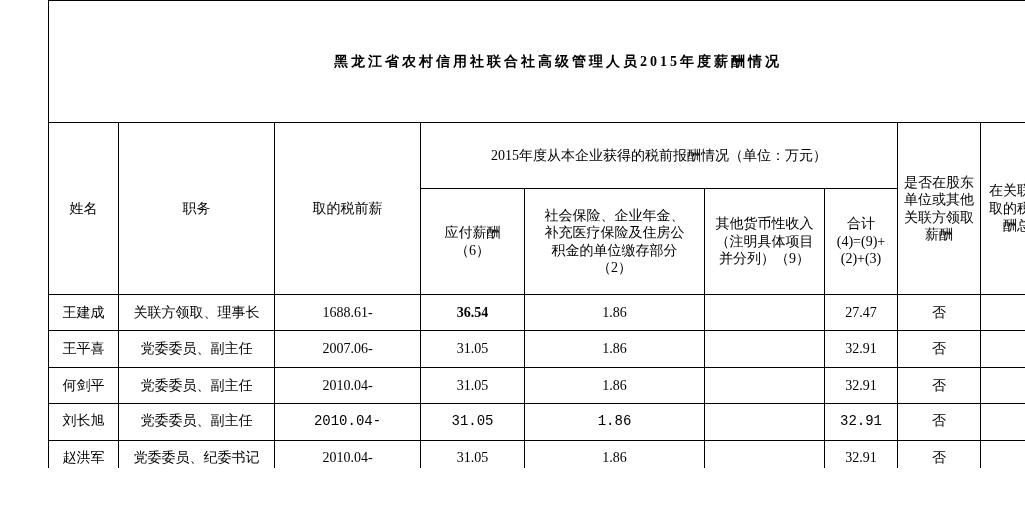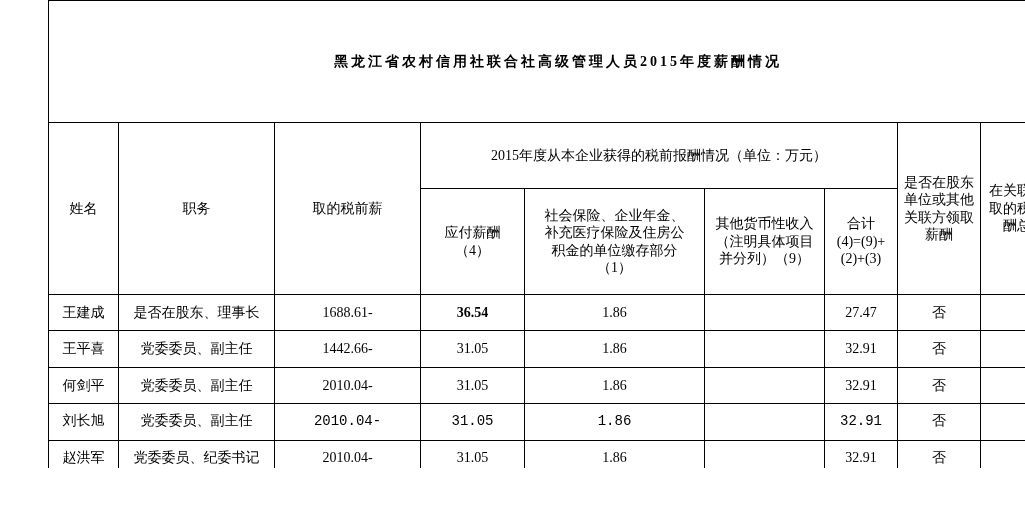--- a/index.html
+++ b/index.html
@@ -123,48 +123,48 @@
       <td class="hdr pre" rowspan="2">是否在股东
 单位或其他
 关联方领取
 薪酬</td>
       <td class="hdr pre" rowspan="2">在关联方领
 取的税前薪
 酬总额</td>
     </tr>
     <tr class="hdr-b">
       <td class="hdr pre">应付薪酬
-（4）</td>
+（6）</td>
       <td class="hdr pre">社会保险、企业年金、
 补充医疗保险及住房公
 积金的单位缴存部分
-（1）</td>
+（2）</td>
       <td class="hdr pre">其他货币性收入
 （注明具体项目
 并分列）（9）</td>
       <td class="hdr pre">合计
 (4)=(9)+
 (2)+(3)</td>
     </tr>
 
     <tr class="r1">
       <td>王建成</td>
-      <td>是否在股东、理事长</td>
+      <td>关联方领取、理事长</td>
       <td class="num">1688.61-</td>
       <td class="num low">36.54</td>
       <td class="num">1.86</td>
       <td class="num"></td>
       <td class="num">27.47</td>
       <td>否</td>
       <td></td>
     </tr>
     <tr class="r2">
       <td>王平喜</td>
       <td>党委委员、副主任</td>
-      <td class="num">1442.66-</td>
+      <td class="num">2007.06-</td>
       <td class="num">31.05</td>
       <td class="num">1.86</td>
       <td class="num"></td>
       <td class="num">32.91</td>
       <td>否</td>
       <td></td>
     </tr>
     <tr class="r3">
       <td>何剑平</td>
       <td>党委委员、副主任</td>

